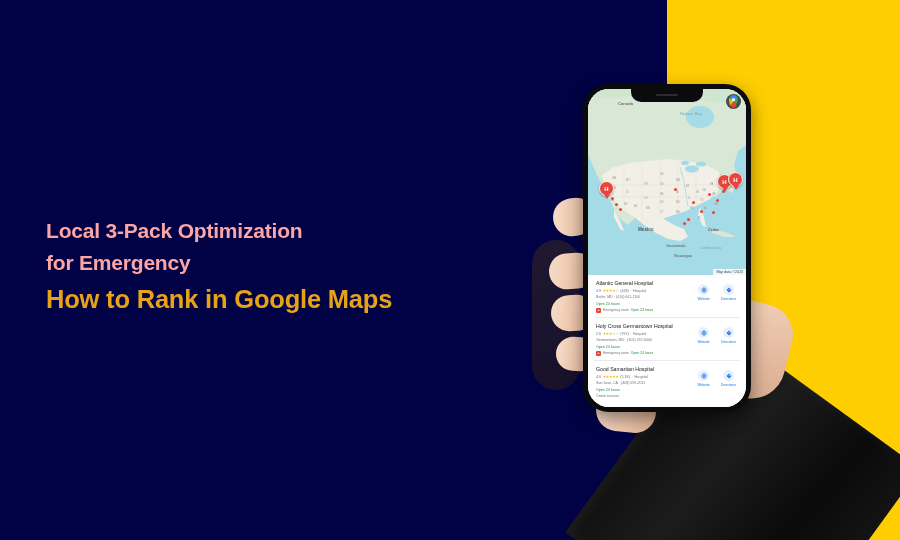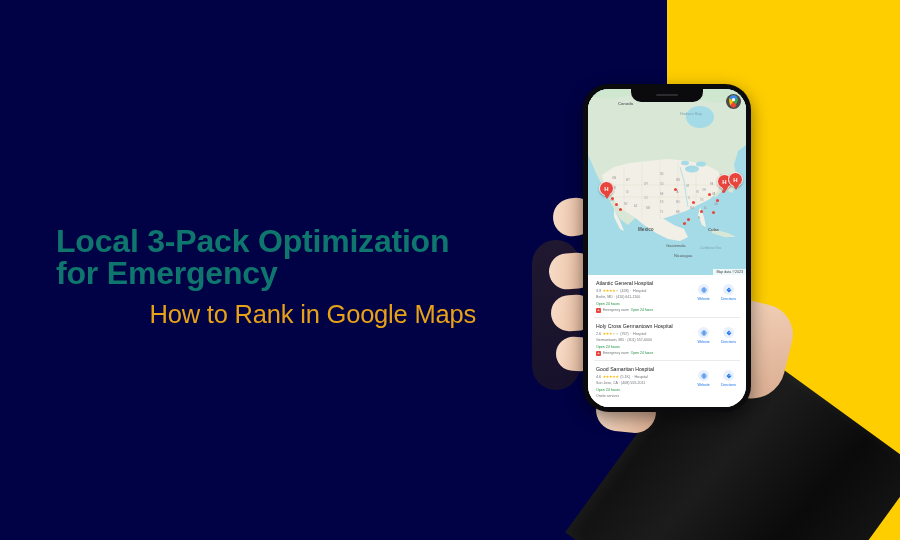--- a/index.html
+++ b/index.html
@@ -10,28 +10,28 @@
   }
   .stage{position:relative;width:900px;height:540px;overflow:hidden;}
 
   
   .panel-navy{position:absolute;left:0;top:0;width:667px;height:540px;background:#000245;}
   .panel-yellow{position:absolute;left:667px;top:0;width:233px;height:540px;background:#FFCE00;}
 
   
   .headline{position:absolute;left:46px;top:215px;width:430px;}
   .headline h1{
-    margin:10px;
-    font-size:32px;line-height:32px;
-    font-weight:bold;color:#0f766e;letter-spacing:-0.2px;
+    margin:0;
+    font-size:21px;line-height:32px;
+    font-weight:bold;color:#fca5a5;letter-spacing:-0.2px;
   }
   .headline h2{
     margin:5px 0 0 0;
     font-size:25.5px;line-height:30px;
-    font-weight:400;color:#E8A218;letter-spacing:-0.2px;text-align:right;
+    font-weight:700;color:#E8A218;letter-spacing:-0.2px;
   }
 
   
   .arm{
     position:absolute;
     left:718px;top:322px;width:250px;height:260px;
     background:linear-gradient(95deg,#0d0d0d 0%,#1c1c1c 35%,#0a0a0a 70%,#161616 100%);
     border-radius:46px 24px 0 0;
     transform:rotate(36deg);
     transform-origin:top left;

